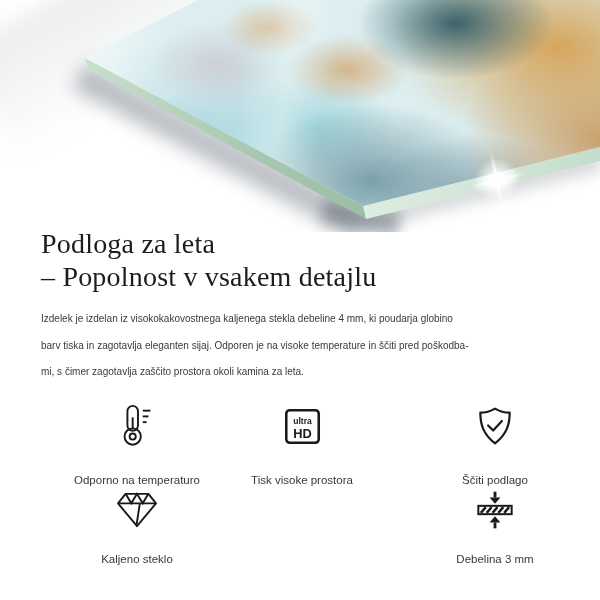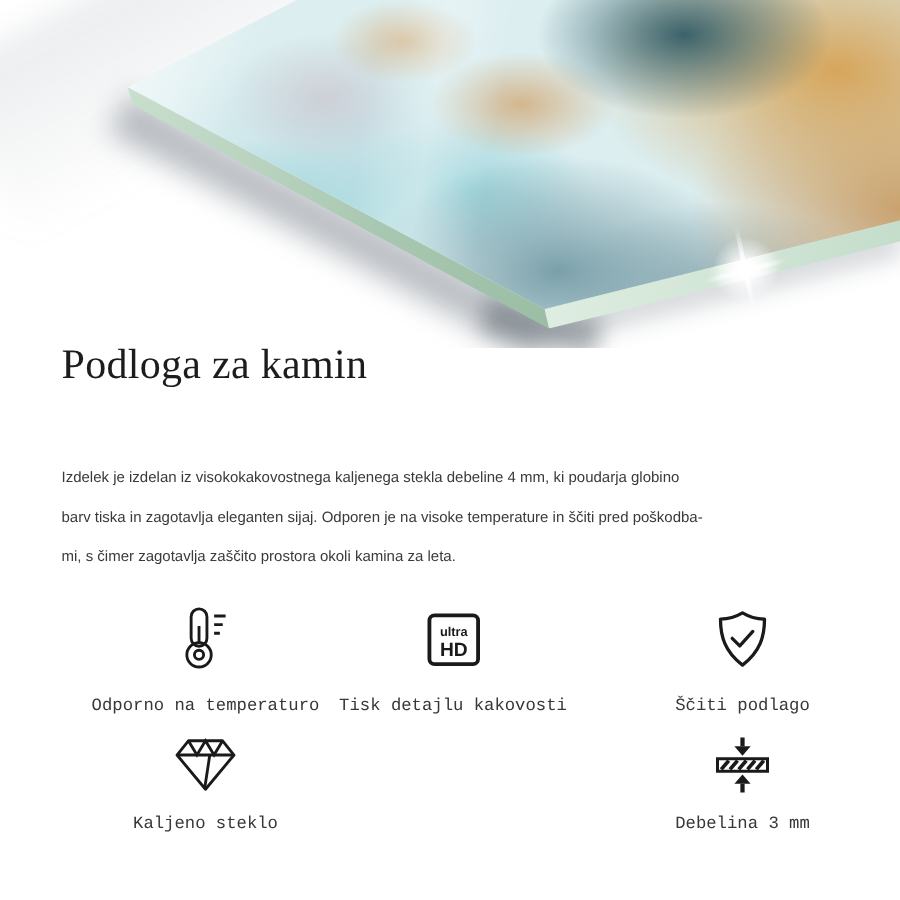--- a/index.html
+++ b/index.html
@@ -57,21 +57,21 @@
   .title span{display:block;}
   .desc{position:absolute;left:41px;top:306px;width:540px;margin:0;
         font-size:10px;line-height:26.5px;color:#3a3a3a;white-space:pre-line;}
 
   
   .feature{position:absolute;width:190px;display:flex;flex-direction:column;align-items:center;}
   .f1{left:42px;top:401px}.f2{left:207px;top:401px}.f3{left:400px;top:401px}
   .f4{left:42px;top:489px}.f5{left:207px;top:489px}.f6{left:400px;top:489px}
   .icon-box{height:50px;display:flex;align-items:center;justify-content:center;}
   .row2 .icon-box{height:41px;}
-  .feature-label{margin-top:13px;font-size:11.5px;color:#383838;white-space:nowrap;font-family:Liberation Mono, monospace;}
+  .feature-label{margin-top:23px;font-size:11.5px;color:#383838;white-space:nowrap;}
   .ico{stroke:#1a1a1a;fill:none;stroke-width:2;}
   .ultra-top{font-size:10px;font-weight:bold;fill:#1a1a1a;stroke:none;font-family:"Liberation Sans",sans-serif;}
   .ultra-hd{font-size:15px;font-weight:bold;fill:#1a1a1a;stroke:none;font-family:"Liberation Sans",sans-serif;}
   .stripes{width:40px;height:33px;clip-path:polygon(0 100%,100% 0,100% 100%);
            background:repeating-linear-gradient(135deg,#161616 0 4.5px,#ffffff 4.5px 10.5px);}
 </style>
 </head>
 <body>
 
 <div class="page">
@@ -81,21 +81,22 @@
     <div class="shadow-left"></div>
     <div class="shadow-front"></div>
     <div class="shadow-corner"></div>
     <div class="glass-edge-left"></div>
     <div class="glass-edge-front"></div>
     <div class="glass-top"></div>
     <div class="sparkle"></div>
   </div>
 
   <h1 class="title">
-    <span>Podloga za kamin</span>
+    <span>Podloga za leta</span>
+    <span>– Popolnost v vsakem detajlu</span>
   </h1>
 
   <p class="desc">Izdelek je izdelan iz visokokakovostnega kaljenega stekla debeline 4 mm, ki poudarja globino
 barv tiska in zagotavlja eleganten sijaj. Odporen je na visoke temperature in ščiti pred poškodba-
 mi, s čimer zagotavlja zaščito prostora okoli kamina za leta.</p>
 
   <div class="feature f1">
     <div class="icon-box">
       <svg class="ico" width="46" height="46" viewBox="0 0 48 48">
         <rect x="14" y="3" width="11" height="26" rx="5.5"></rect>
@@ -111,21 +112,21 @@
   </div>
 
   <div class="feature f2">
     <div class="icon-box">
       <svg class="ico" width="41" height="41" viewBox="0 0 48 48">
         <rect x="5" y="5" width="38" height="38" rx="4" stroke-width="3"></rect>
         <text class="ultra-top" x="24" y="21" text-anchor="middle">ultra</text>
         <text class="ultra-hd" x="24" y="37" text-anchor="middle">HD</text>
       </svg>
     </div>
-    <div class="feature-label">Tisk detajlu kakovosti</div>
+    <div class="feature-label">Tisk visoke prostora</div>
   </div>
 
   <div class="feature f4 row2">
     <div class="icon-box">
       <svg class="ico" width="42" height="38" viewBox="0 0 44 40">
         <polygon points="10,3 34,3 42,13 22,37 2,13" stroke-linejoin="round"></polygon>
         <line x1="2" y1="13" x2="42" y2="13"></line>
         <polyline points="10,3 16,13 22,3 28,13 34,3"></polyline>
         <line x1="25" y1="13" x2="21.5" y2="36"></line>
       </svg>

